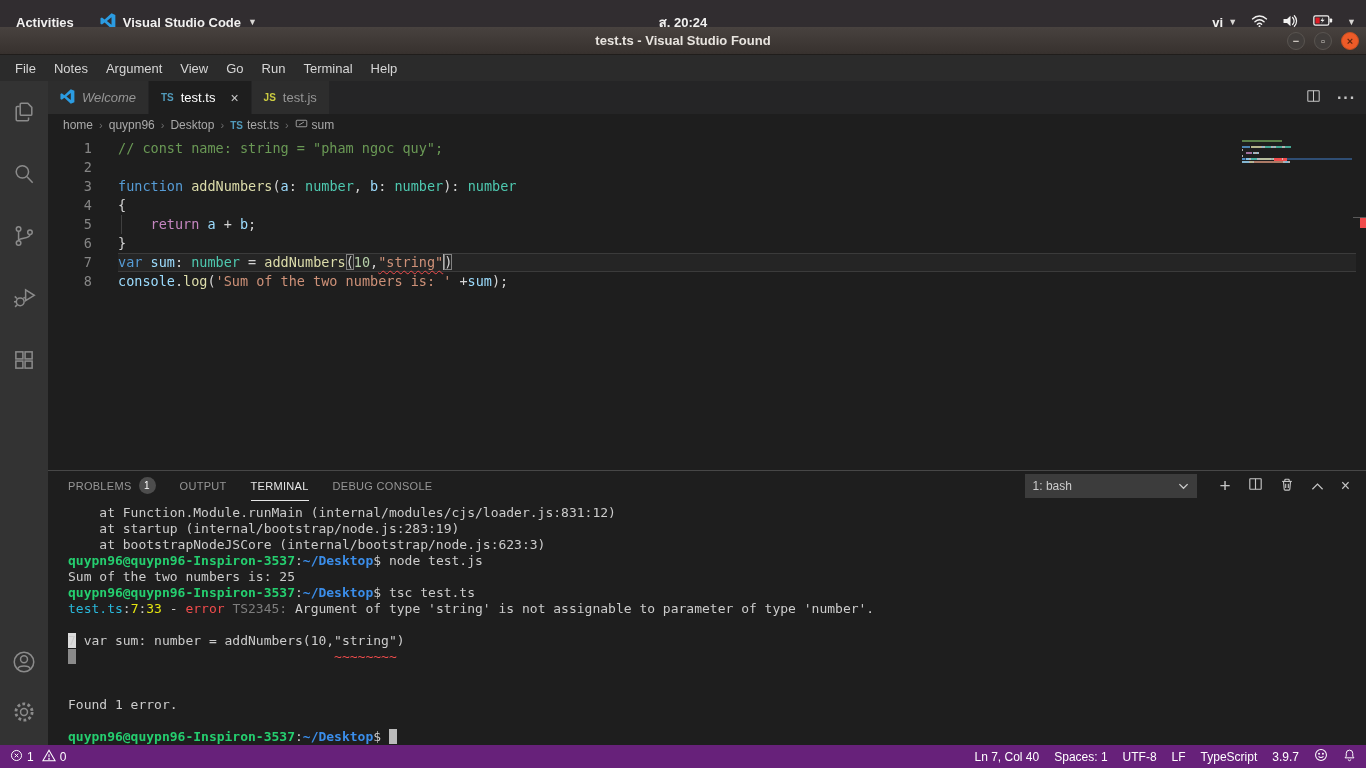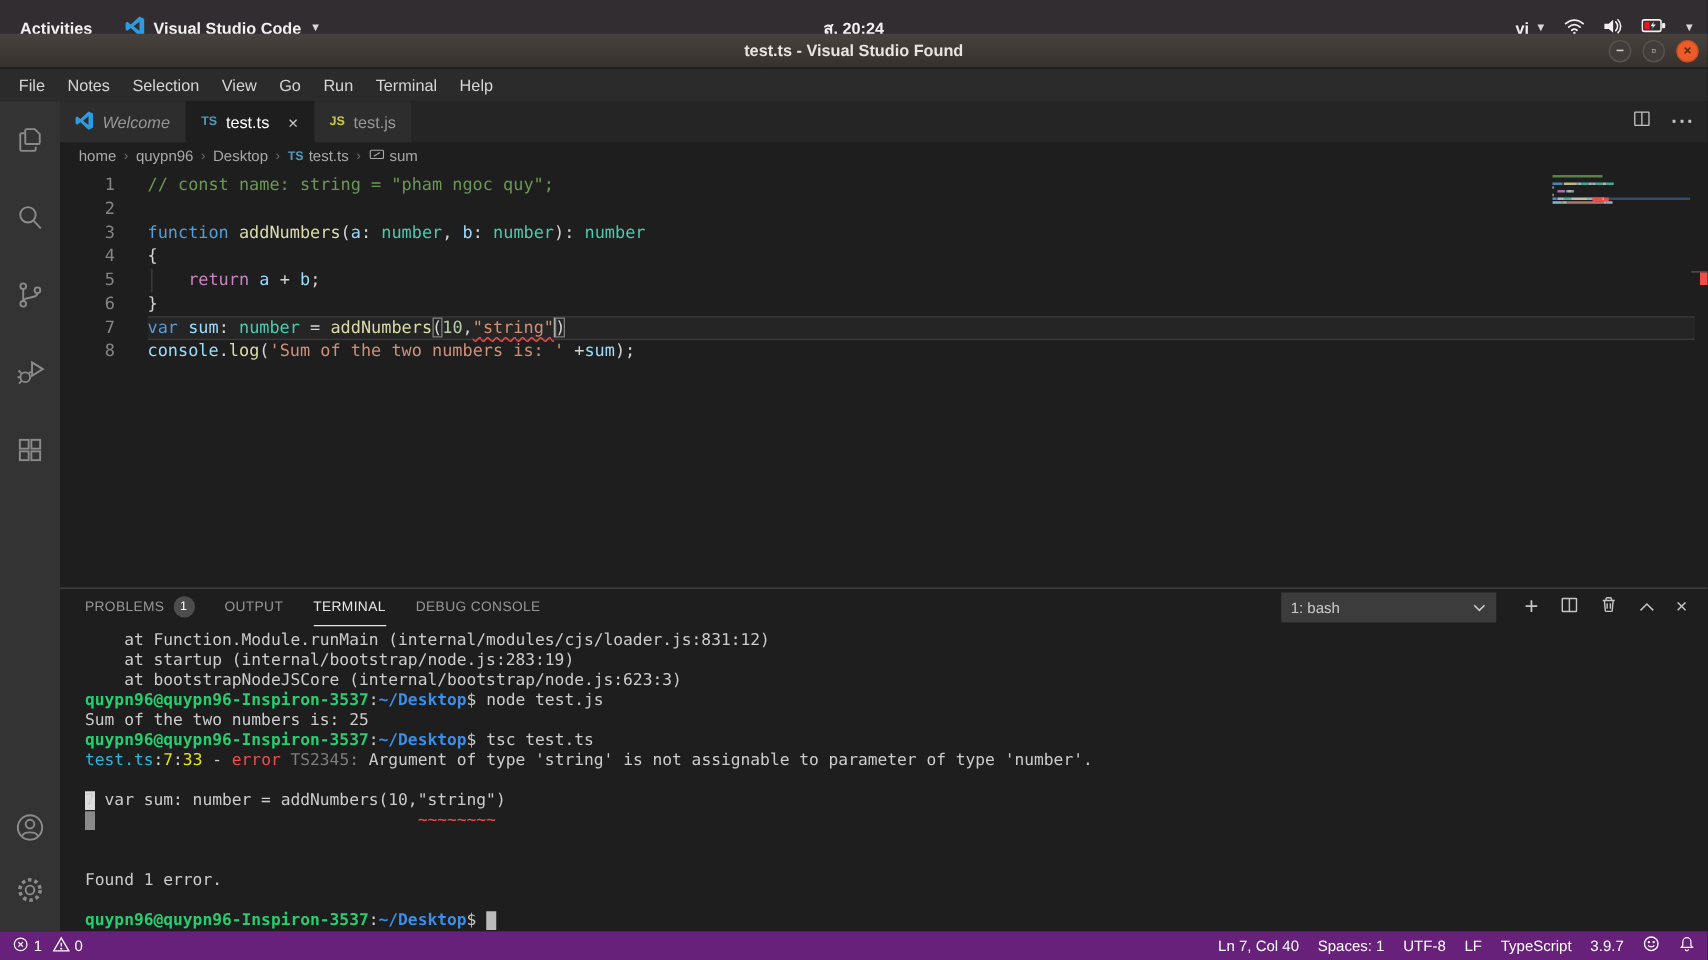--- a/index.html
+++ b/index.html
@@ -159,21 +159,21 @@
   <div class="winbtns">
     <div class="winbtn">−</div>
     <div class="winbtn">▫</div>
     <div class="winbtn close">×</div>
   </div>
 </div>
 
 <div class="menubar">
     <div class="menu-item">File</div>
     <div class="menu-item">Notes</div>
-    <div class="menu-item">Selection</div>
+    <div class="menu-item">Argument</div>
     <div class="menu-item">View</div>
     <div class="menu-item">Go</div>
     <div class="menu-item">Run</div>
     <div class="menu-item">Terminal</div>
     <div class="menu-item">Help</div>
   </div>
 
 <div class="activitybar">
   <div class="act-icon" style="margin-top:6px;">
     <svg width="26" height="26" viewBox="0 0 24 24">

